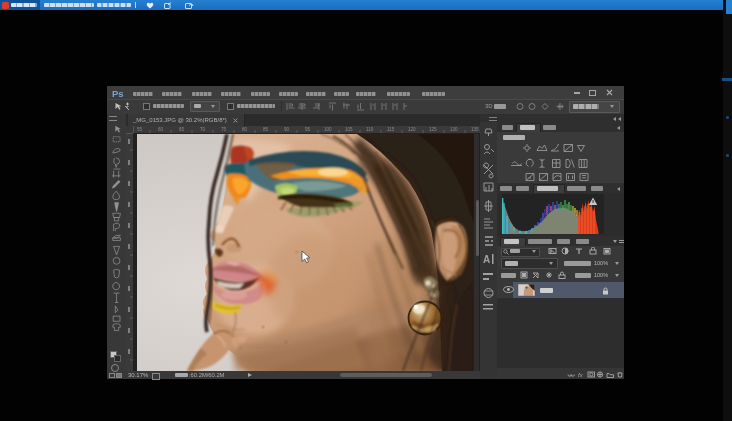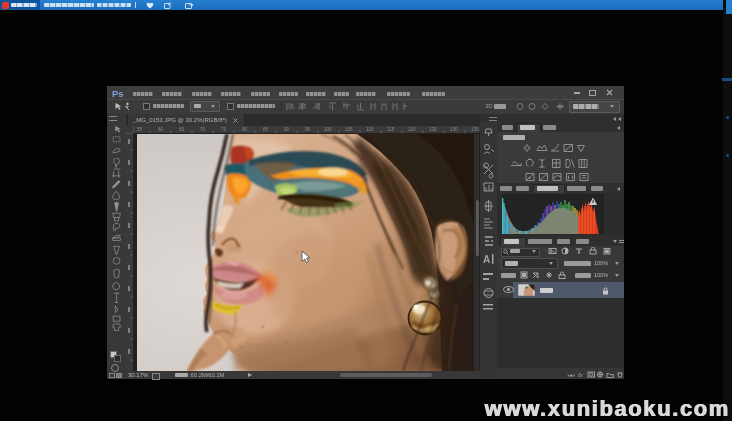--- a/index.html
+++ b/index.html
@@ -589,14 +589,13 @@
 <text x="11" y="6" font-size="6" fill="#a8a8a8" stroke="none" font-style="italic">fx</text>
 <rect x="21" y="1" width="6.5" height="5"></rect>
         <circle cx="24.2" cy="3.5" r="1.6"></circle>
 <circle cx="33" cy="3.5" r="2.6"></circle>
         <path d="M33 1 v5 M30.5 3.5 h5"></path>
 <path d="M40 2.5 h2 l1 1.2 h3.5 v2.8 h-6.5 z"></path>
 <path d="M50.5 2 h4.5 M51 2 l0.5 4 h3 l0.5 -4 M52.8 2 v-1"></path>
 </g>
 </svg>
 
-<div class="ab" style="left:0;top:396px;width:730px;height:22px;text-align:right;font-size:22px;font-weight:bold;color:#d9d9d9;letter-spacing:1.6px;text-shadow:0.5px 0 0 #d9d9d9,-0.5px 0 0 #d9d9d9,0 1px 2px rgba(0,0,0,.85);font-family:'Liberation Sans',sans-serif;">www.xunibaoku.com</div>
 
 </div>
 </body></html>

